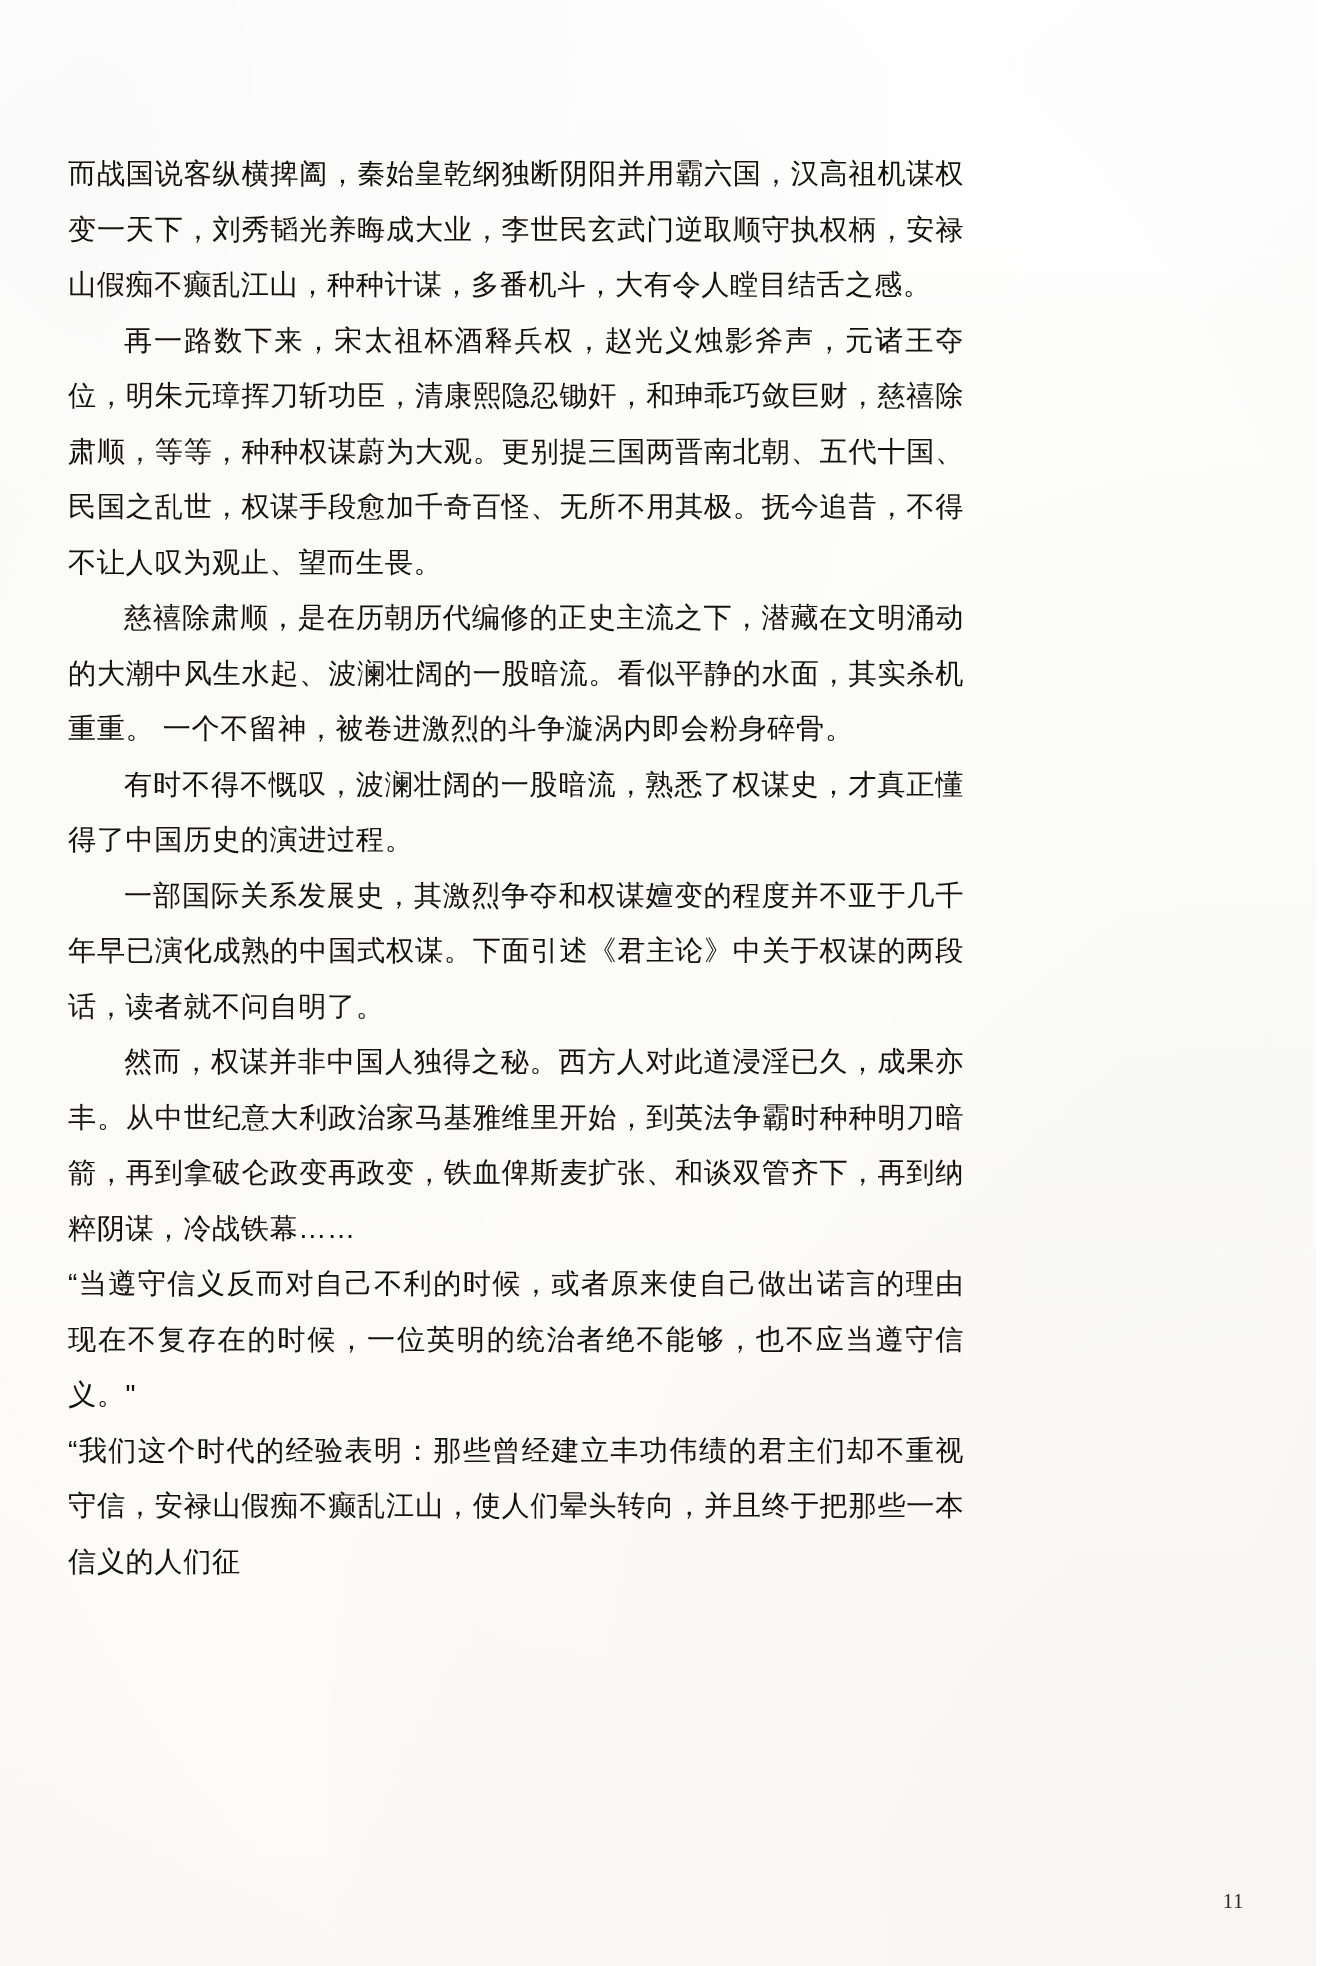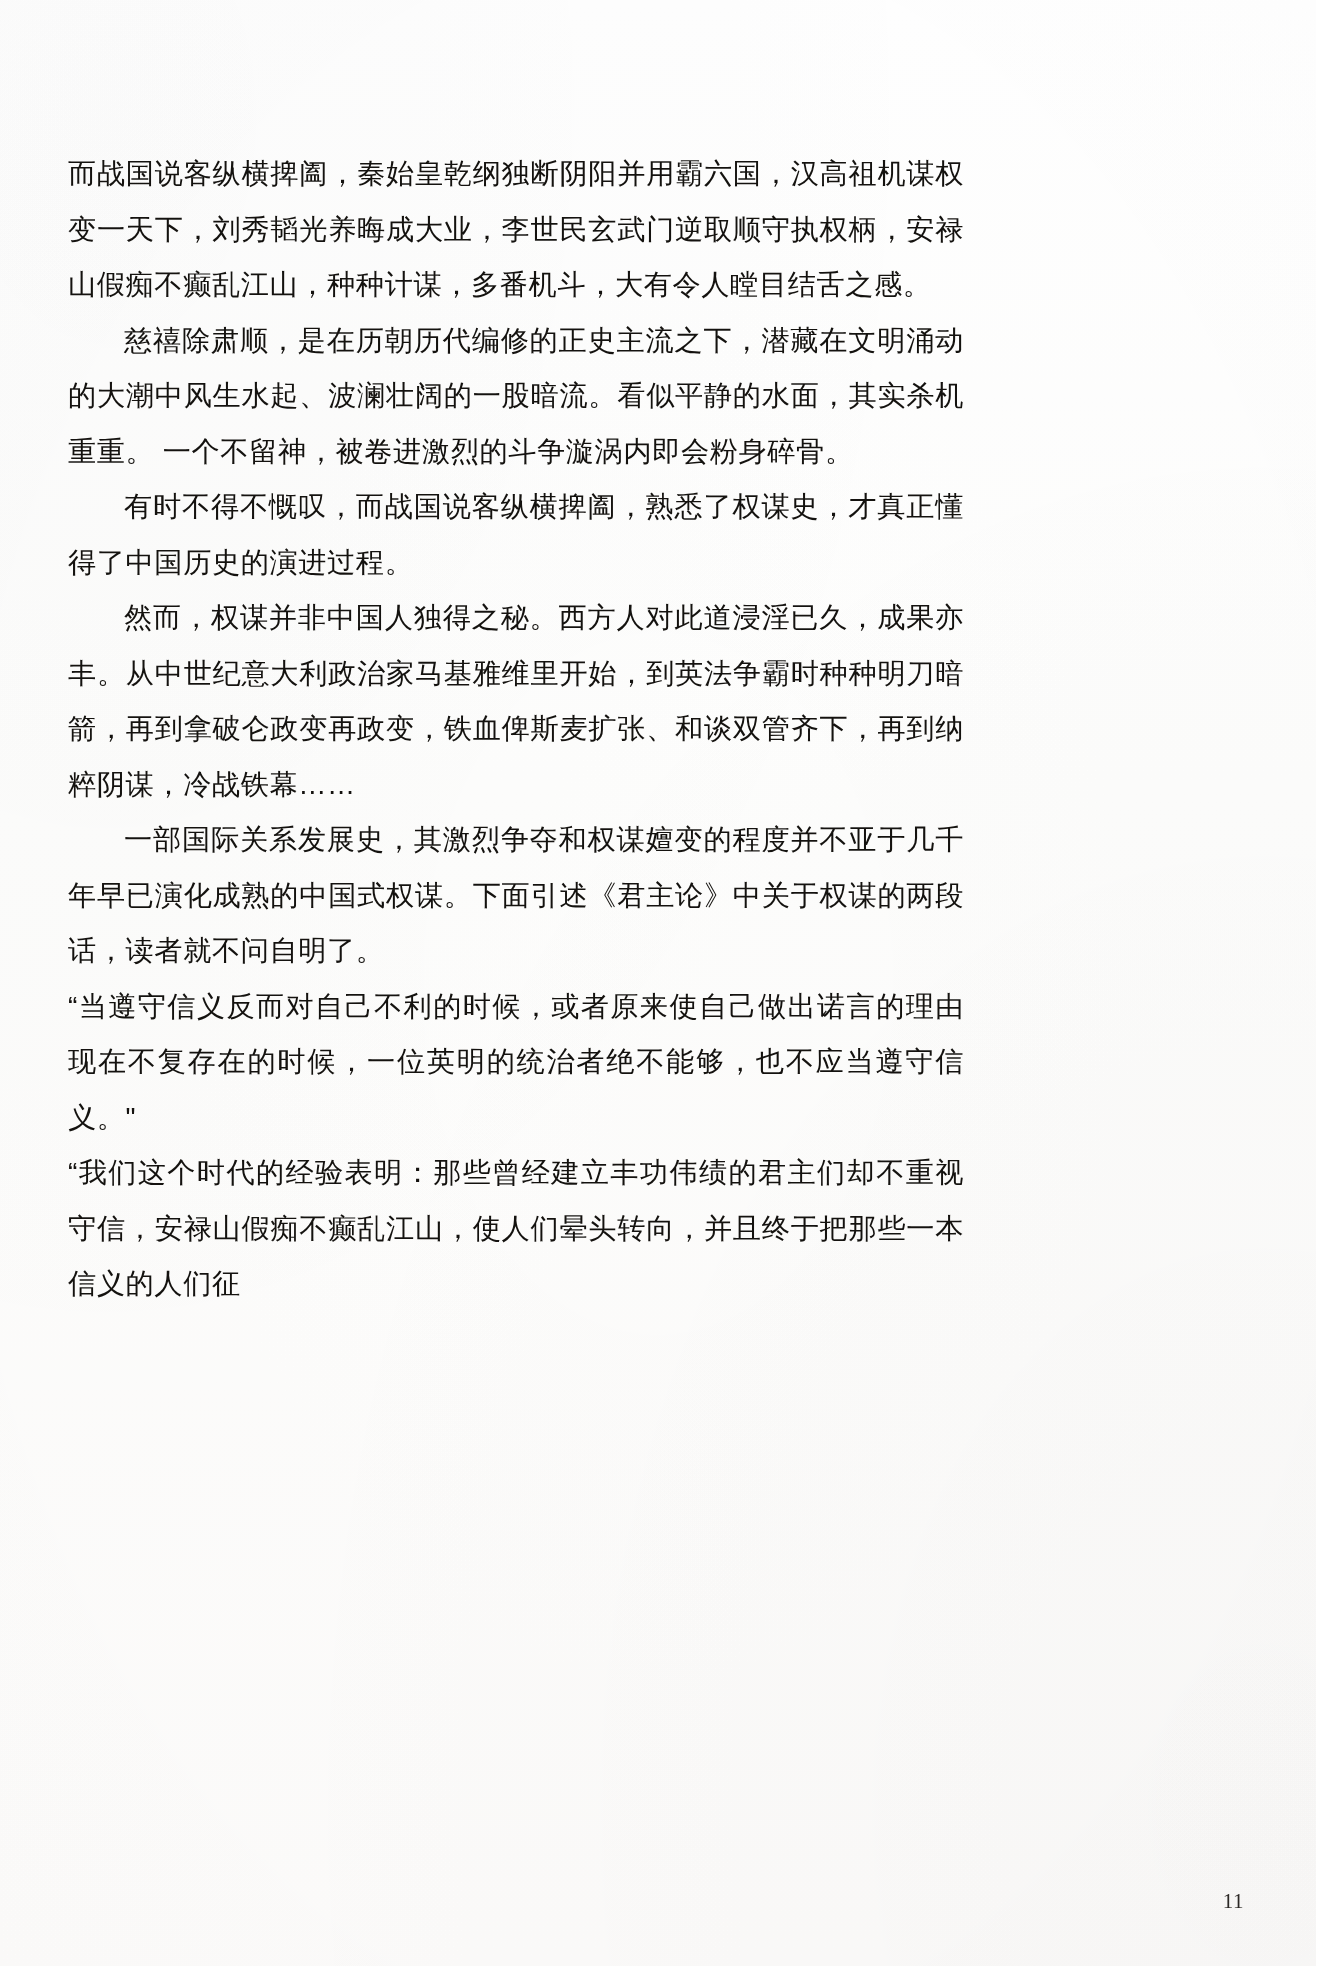--- a/index.html
+++ b/index.html
@@ -75,22 +75,23 @@
   }
 </style>
 </head>
 <body>
 
 <div class="page">
   <div class="scan-noise"></div>
 
   <div class="text-block">
     <p class="para">而战国说客纵横捭阖，秦始皇乾纲独断阴阳并用霸六国，汉高祖机谋权变一天下，刘秀韬光养晦成大业，李世民玄武门逆取顺守执权柄，安禄山假痴不癫乱江山，种种计谋，多番机斗，大有令人瞠目结舌之感。</p>
+    <p class="para indent">再一路数下来，宋太祖杯酒释兵权，赵光义烛影斧声，元诸王夺位，明朱元璋挥刀斩功臣，清康熙隐忍锄奸，和珅乖巧敛巨财，慈禧除肃顺，等等，种种权谋蔚为大观。更别提三国两晋南北朝、五代十国、民国之乱世，权谋手段愈加千奇百怪、无所不用其极。抚今追昔，不得不让人叹为观止、望而生畏。</p>
     <p class="para indent">慈禧除肃顺，是在历朝历代编修的正史主流之下，潜藏在文明涌动的大潮中风生水起、波澜壮阔的一股暗流。看似平静的水面，其实杀机重重。 一个不留神，被卷进激烈的斗争漩涡内即会粉身碎骨。</p>
-    <p class="para indent">有时不得不慨叹，而战国说客纵横捭阖，熟悉了权谋史，才真正懂得了中国历史的演进过程。</p>
+    <p class="para indent">有时不得不慨叹，波澜壮阔的一股暗流，熟悉了权谋史，才真正懂得了中国历史的演进过程。</p>
+    <p class="para indent">一部国际关系发展史，其激烈争夺和权谋嬗变的程度并不亚于几千年早已演化成熟的中国式权谋。下面引述《君主论》中关于权谋的两段话，读者就不问自明了。</p>
     <p class="para indent">然而，权谋并非中国人独得之秘。西方人对此道浸淫已久，成果亦丰。从中世纪意大利政治家马基雅维里开始，到英法争霸时种种明刀暗箭，再到拿破仑政变再政变，铁血俾斯麦扩张、和谈双管齐下，再到纳粹阴谋，冷战铁幕……</p>
-    <p class="para indent">一部国际关系发展史，其激烈争夺和权谋嬗变的程度并不亚于几千年早已演化成熟的中国式权谋。下面引述《君主论》中关于权谋的两段话，读者就不问自明了。</p>
     <p class="para">“当遵守信义反而对自己不利的时候，或者原来使自己做出诺言的理由现在不复存在的时候，一位英明的统治者绝不能够，也不应当遵守信义。"</p>
     <p class="para">“我们这个时代的经验表明：那些曾经建立丰功伟绩的君主们却不重视守信，安禄山假痴不癫乱江山，使人们晕头转向，并且终于把那些一本信义的人们征</p>
   </div>
 
   <div class="page-number">11</div>
 </div>
 
 </body></html>

